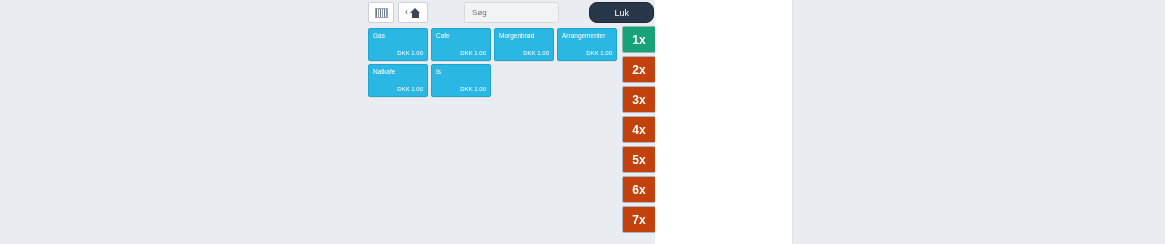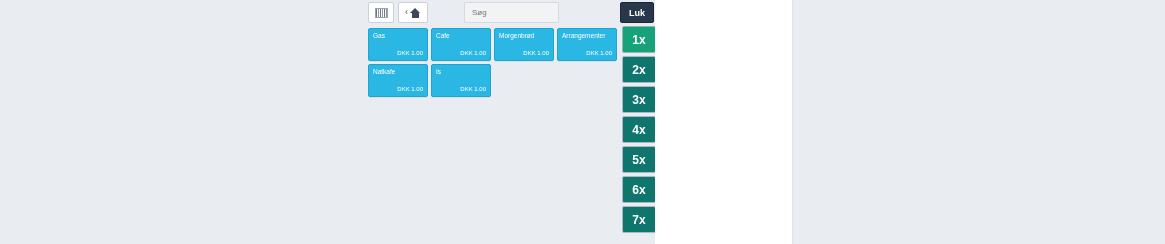--- a/index.html
+++ b/index.html
@@ -40,23 +40,23 @@
   .search-box{
     flex:0 0 auto;width:95px;background:#f2f3f5;border:1px solid #d5d9e0;border-radius:2px;
     display:flex;align-items:center;padding:0 5px;box-sizing:border-box;margin-left:32px;
   }
   .search-box input{
     border:0;background:transparent;outline:none;width:100%;
     font-family:"Liberation Sans", sans-serif;font-size:8px;color:#5c6672;
   }
   .tb-spacer{flex:1 1 auto;}
   .dark-btn{
-    background:#29374a;color:#ffffff;border:1px solid #1d2836;border-radius:2px;
+    background:#29374a;color:#ffffff;border:1px solid #1d2836;border-radius:8px;
     font-size:9px;display:flex;align-items:center;justify-content:center;
-    padding:0 8px;margin-left:4px;cursor:pointer;white-space:nowrap;box-sizing:border-box;font-weight:bold;
+    padding:0 24px;margin-left:4px;cursor:pointer;white-space:nowrap;box-sizing:border-box;
   }
 
   
   .grid{
     position:absolute;left:2px;top:28px;width:250px;
     display:flex;flex-wrap:wrap;gap:3px;
   }
   .tile{
     width:60px;height:33px;background:#2bb7e3;border:1px solid #1ea4cf;
     border-radius:2px;position:relative;cursor:pointer;box-sizing:border-box;
@@ -69,21 +69,21 @@
   .tile-price{
     position:absolute;right:4px;bottom:3px;color:#ffffff;font-size:6px;line-height:7px;
   }
 
   
   .multis{
     position:absolute;left:622px;top:26px;width:34px;
     display:flex;flex-direction:column;gap:3px;
   }
   .multi{
-    height:27px;background:#0f766e;border:1px solid #aeb6c1;border-radius:2px;
+    height:27px;background:#c2410c;border:1px solid #aeb6c1;border-radius:2px;
     color:#ffffff;font-size:12px;font-weight:bold;
     display:flex;align-items:center;justify-content:center;cursor:pointer;box-sizing:border-box;
   }
   .multi.active{background:#17a279;border-color:#8fb9ae;}
 
   
   .order-panel{
     position:absolute;left:655px;top:0;width:138px;height:244px;
     background:#ffffff;border-right:1px solid #dfe3e8;box-sizing:border-box;
   }

